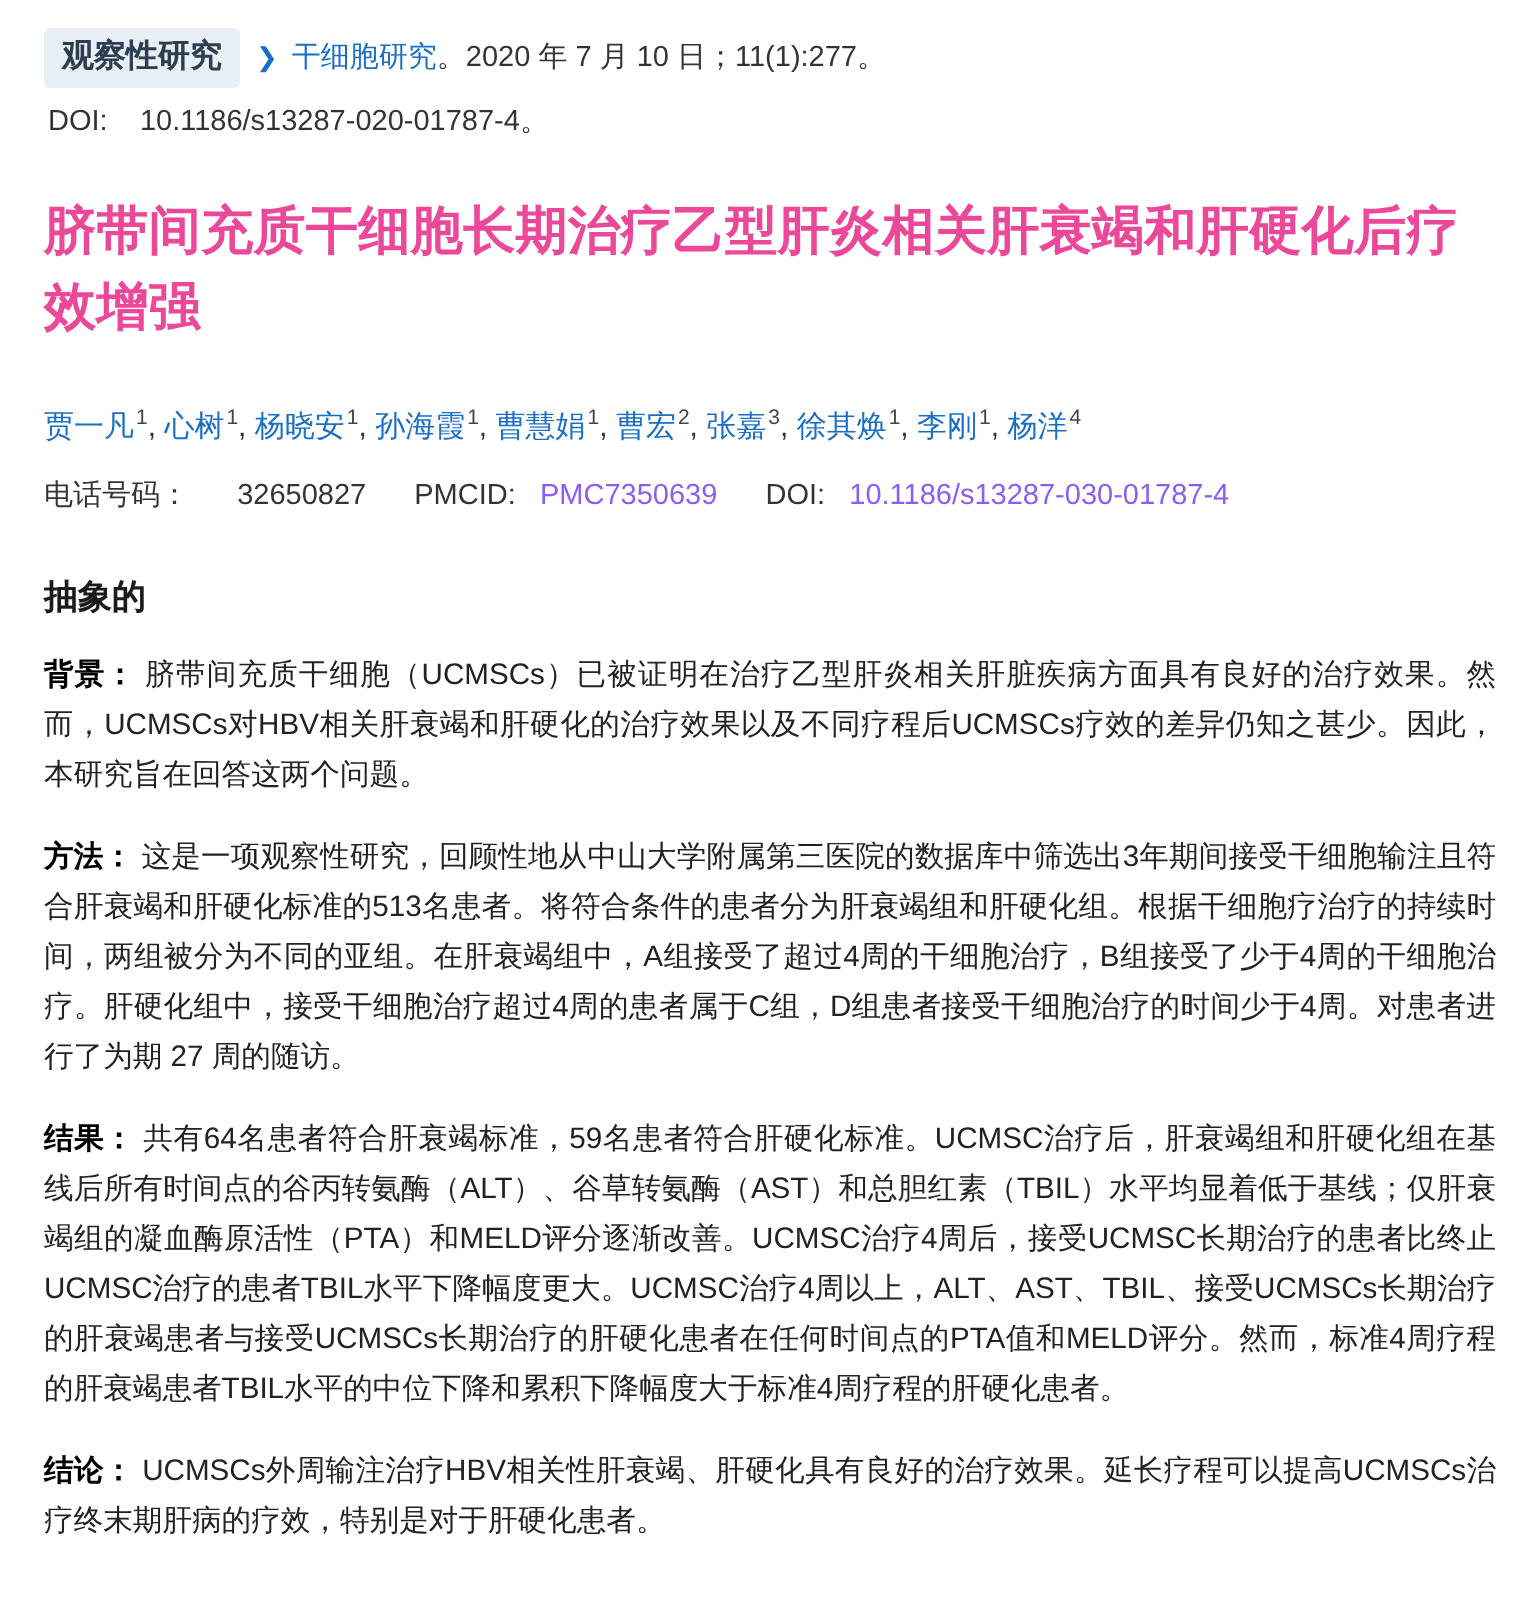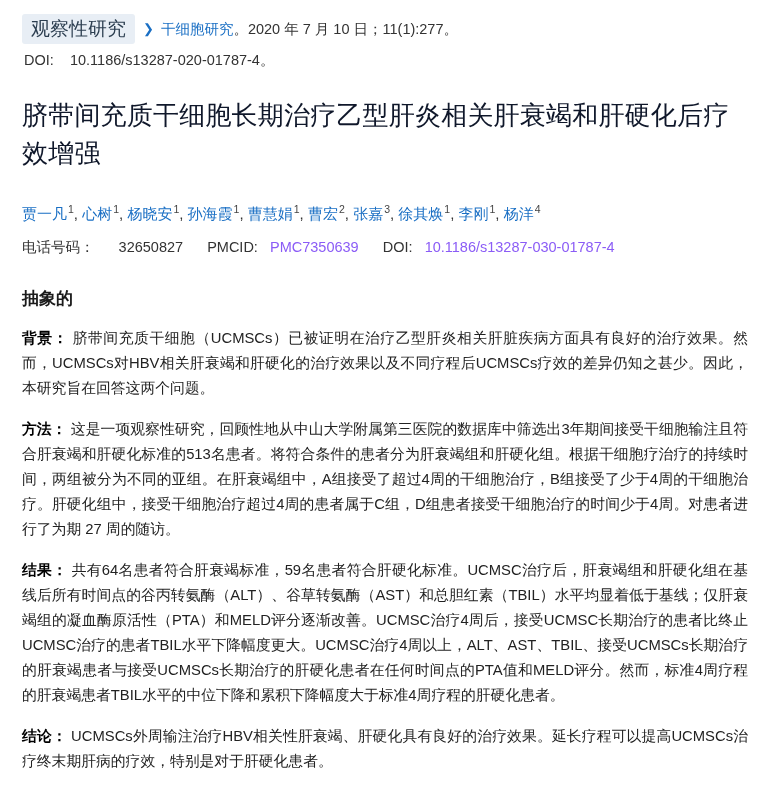--- a/index.html
+++ b/index.html
@@ -26,23 +26,24 @@
     flex-wrap: wrap;
     font-size: 14.5px;
     color: #333;
     line-height: 22px;
   }
   .badge {
     background: #e8eef5;
     color: #2c3e50;
     border-radius: 3px;
     padding: 4px 9px;
-    font-size: 19px;
+    font-size: 16px;
     margin-right: 8px;
     white-space: nowrap;
+    font-weight: bold;
   }
   .chev {
     color: #1a6fc4;
     font-size: 13px;
     margin-right: 7px;
     display: inline-block;
   }
   .journal-link {
     color: #1a6fc4;
     text-decoration: none;
@@ -54,22 +55,22 @@
     color: #333;
     margin-top: 7px;
     padding-left: 2px;
   }
   .doi-row .lbl { color: #333; }
   .doi-row .val { color: #333; }
   
   h1.title {
     font-size: 26px;
     line-height: 38px;
-    font-weight: normal;
-    color: #0f172a;
+    font-weight: bold;
+    color: #ec4899;
     margin: 26px 0 4px 0;
     letter-spacing: 0.2px;
   }
   
   .authors {
     margin-top: 24px;
     font-size: 15px;
     line-height: 26px;
     color: #1a6fc4;
   }

